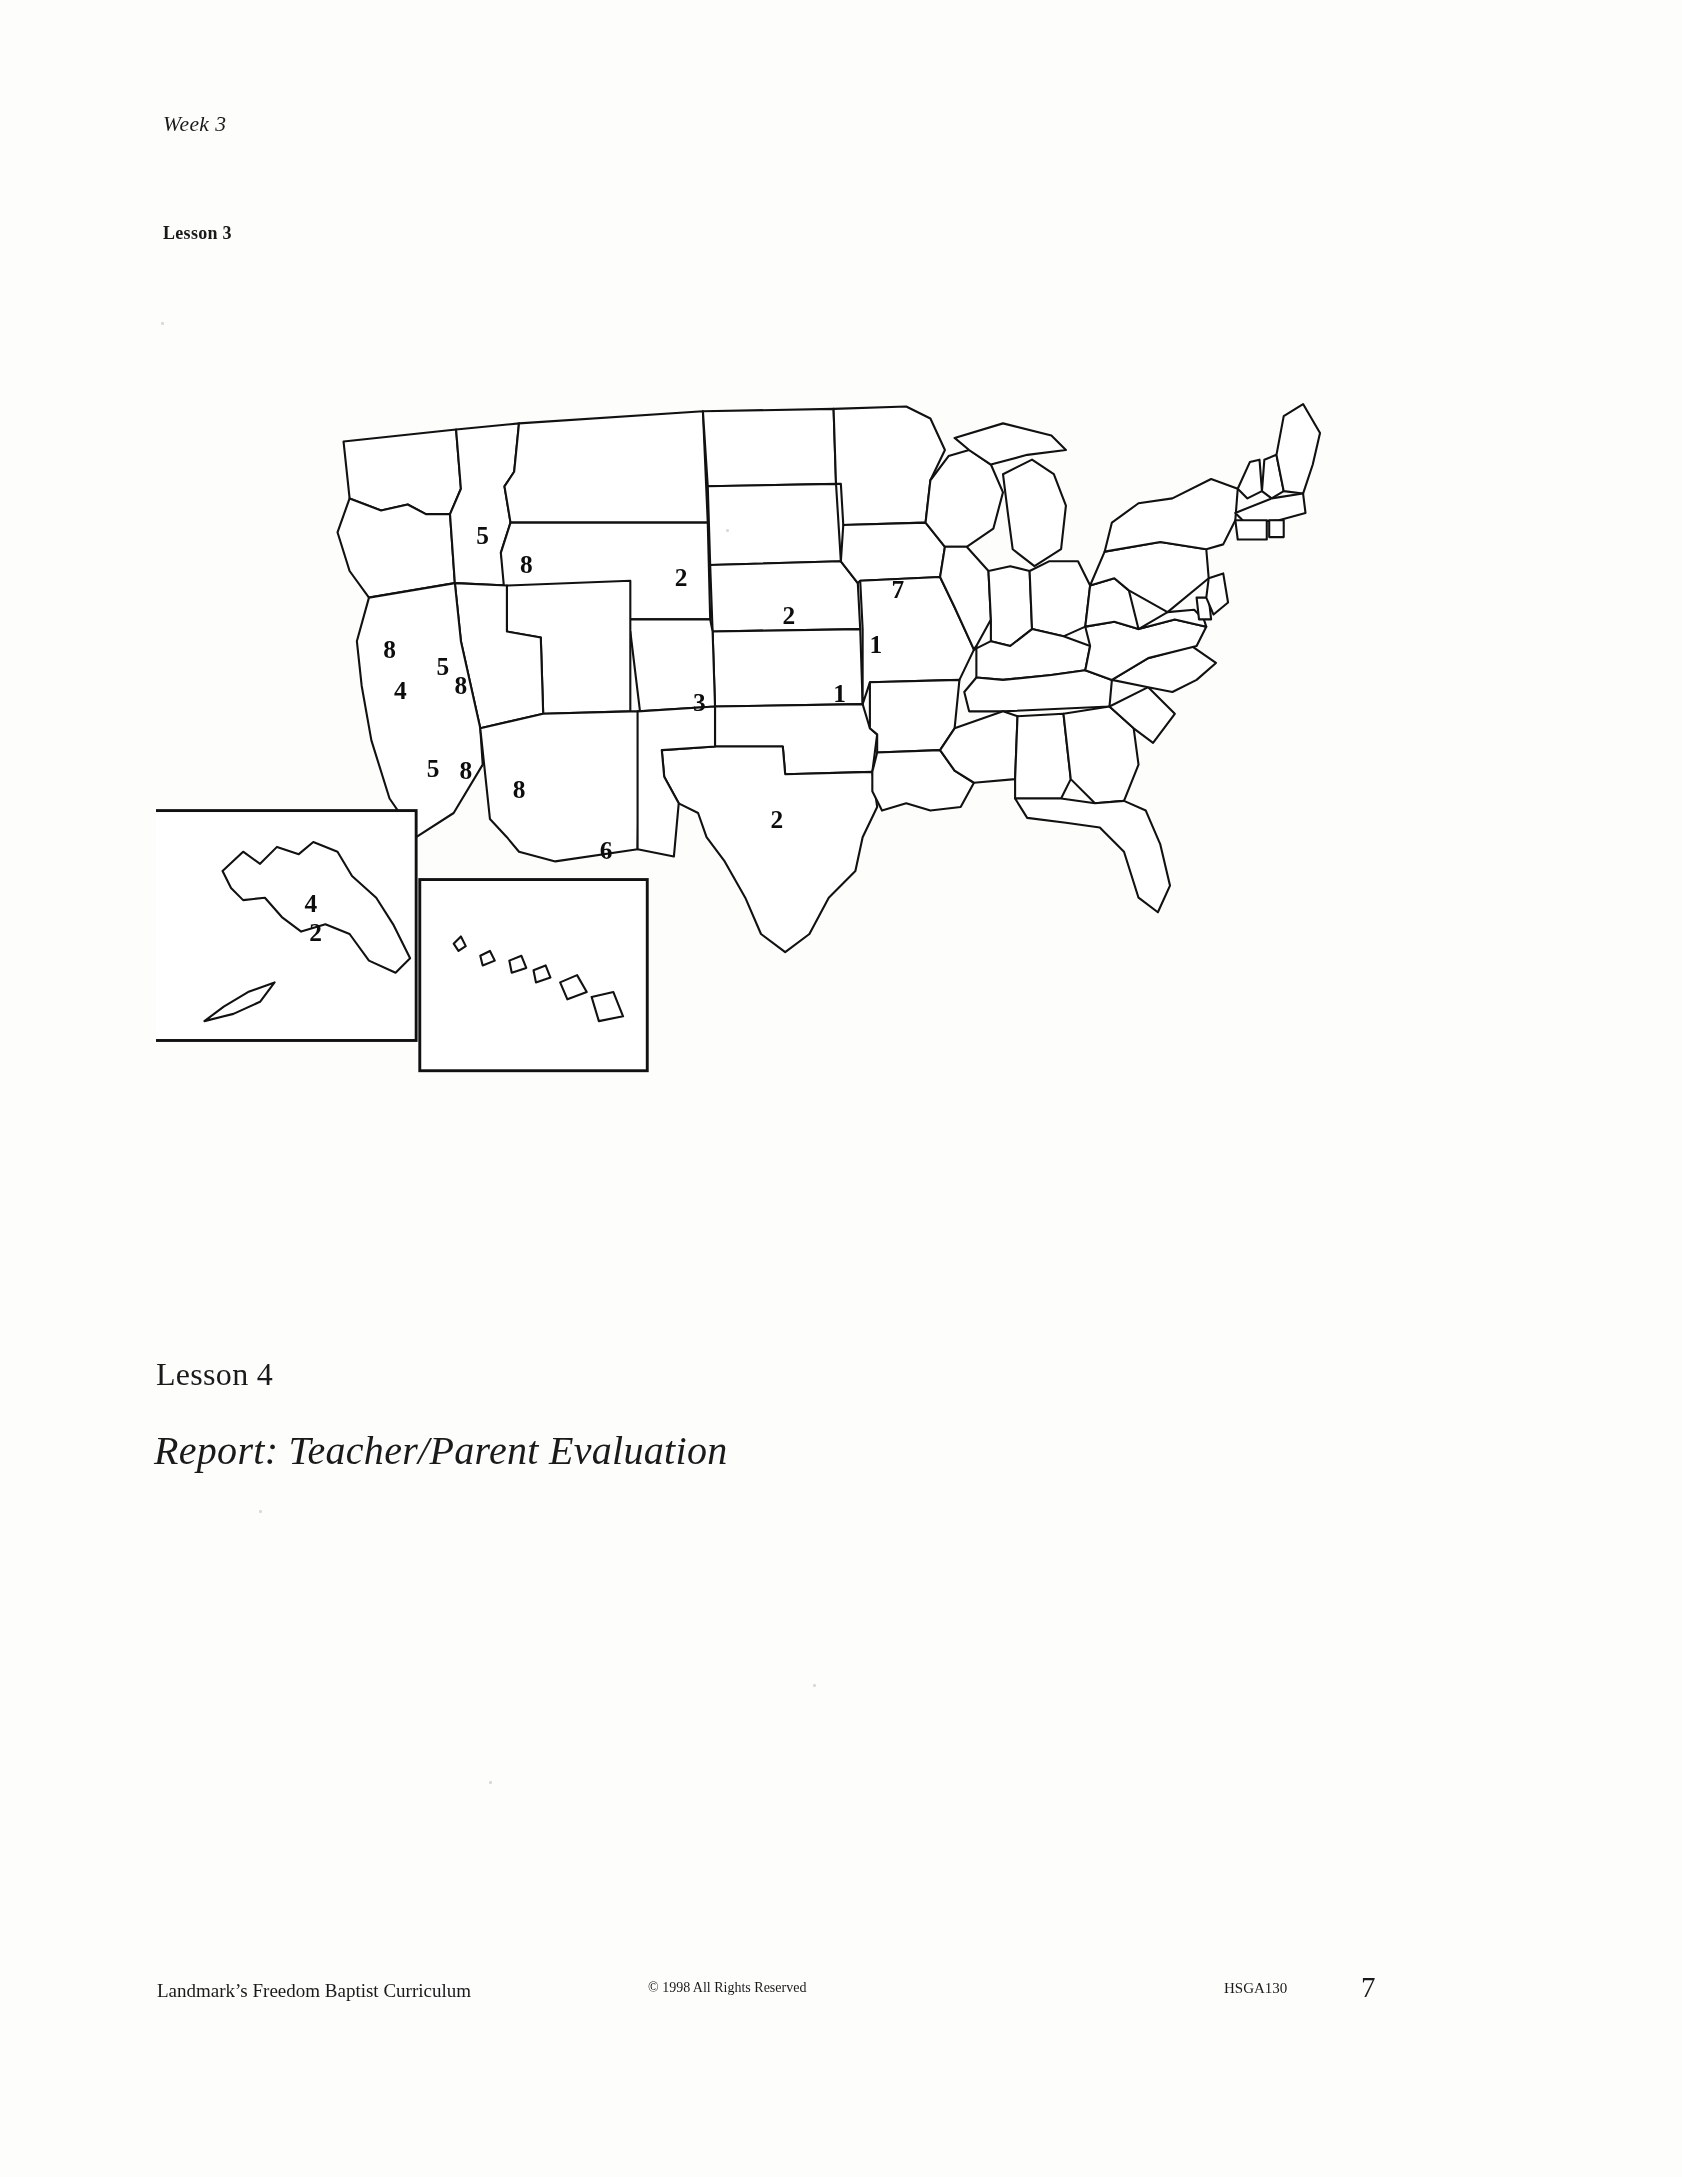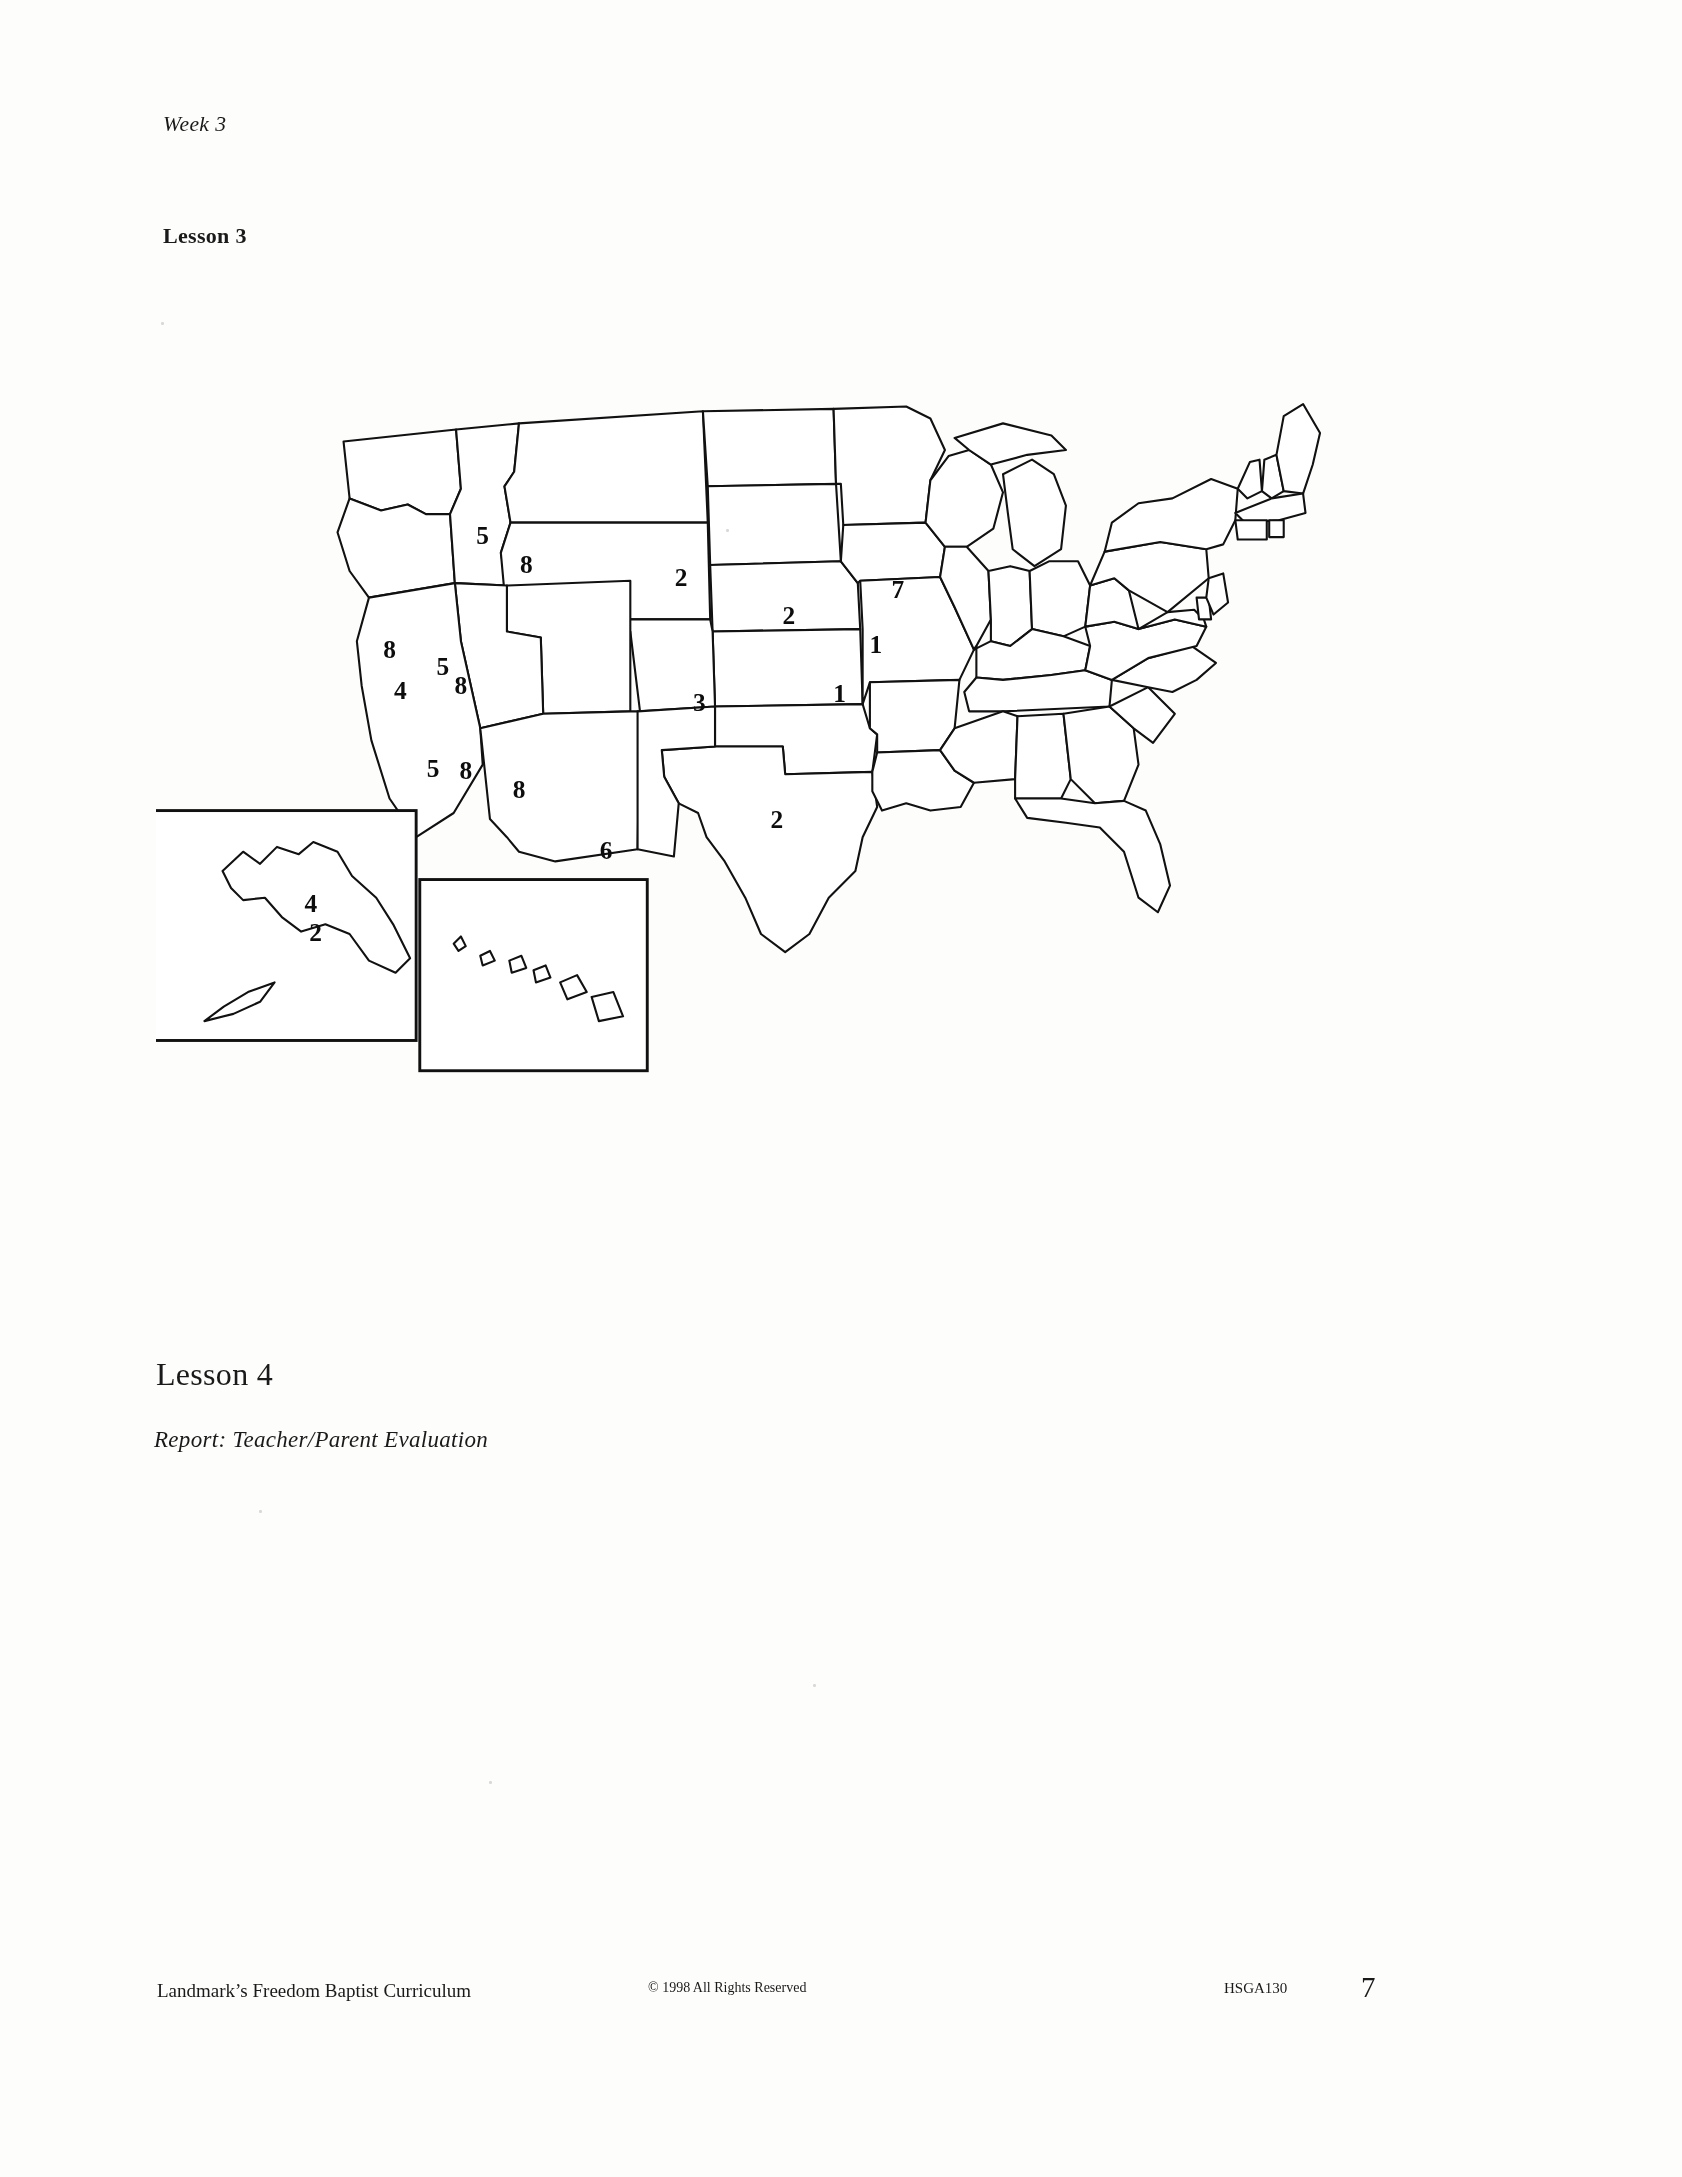--- a/index.html
+++ b/index.html
@@ -27,37 +27,37 @@
     top: 112px;
     font-style: italic;
     font-size: 21.6px;
     letter-spacing: 0.4px;
   }
   #lesson3-heading {
     position: absolute;
     left: 163px;
     top: 223px;
     font-weight: bold;
-    font-size: 22px;
+    font-size: 18px;
     letter-spacing: 0.3px;
   }
   #lesson4-heading {
     position: absolute;
     left: 156px;
     top: 1356px;
     font-weight: normal;
     font-size: 32px;
     letter-spacing: 0.3px;
   }
   #report-line {
     position: absolute;
     left: 154px;
     top: 1427px;
     font-style: italic;
-    font-size: 23px;
+    font-size: 40px;
     letter-spacing: 0.3px;
   }
   
   #map-figure {
     position: absolute;
     left: 156px;
     top: 329px;
     width: 1211px;
     height: 847px;
   }

